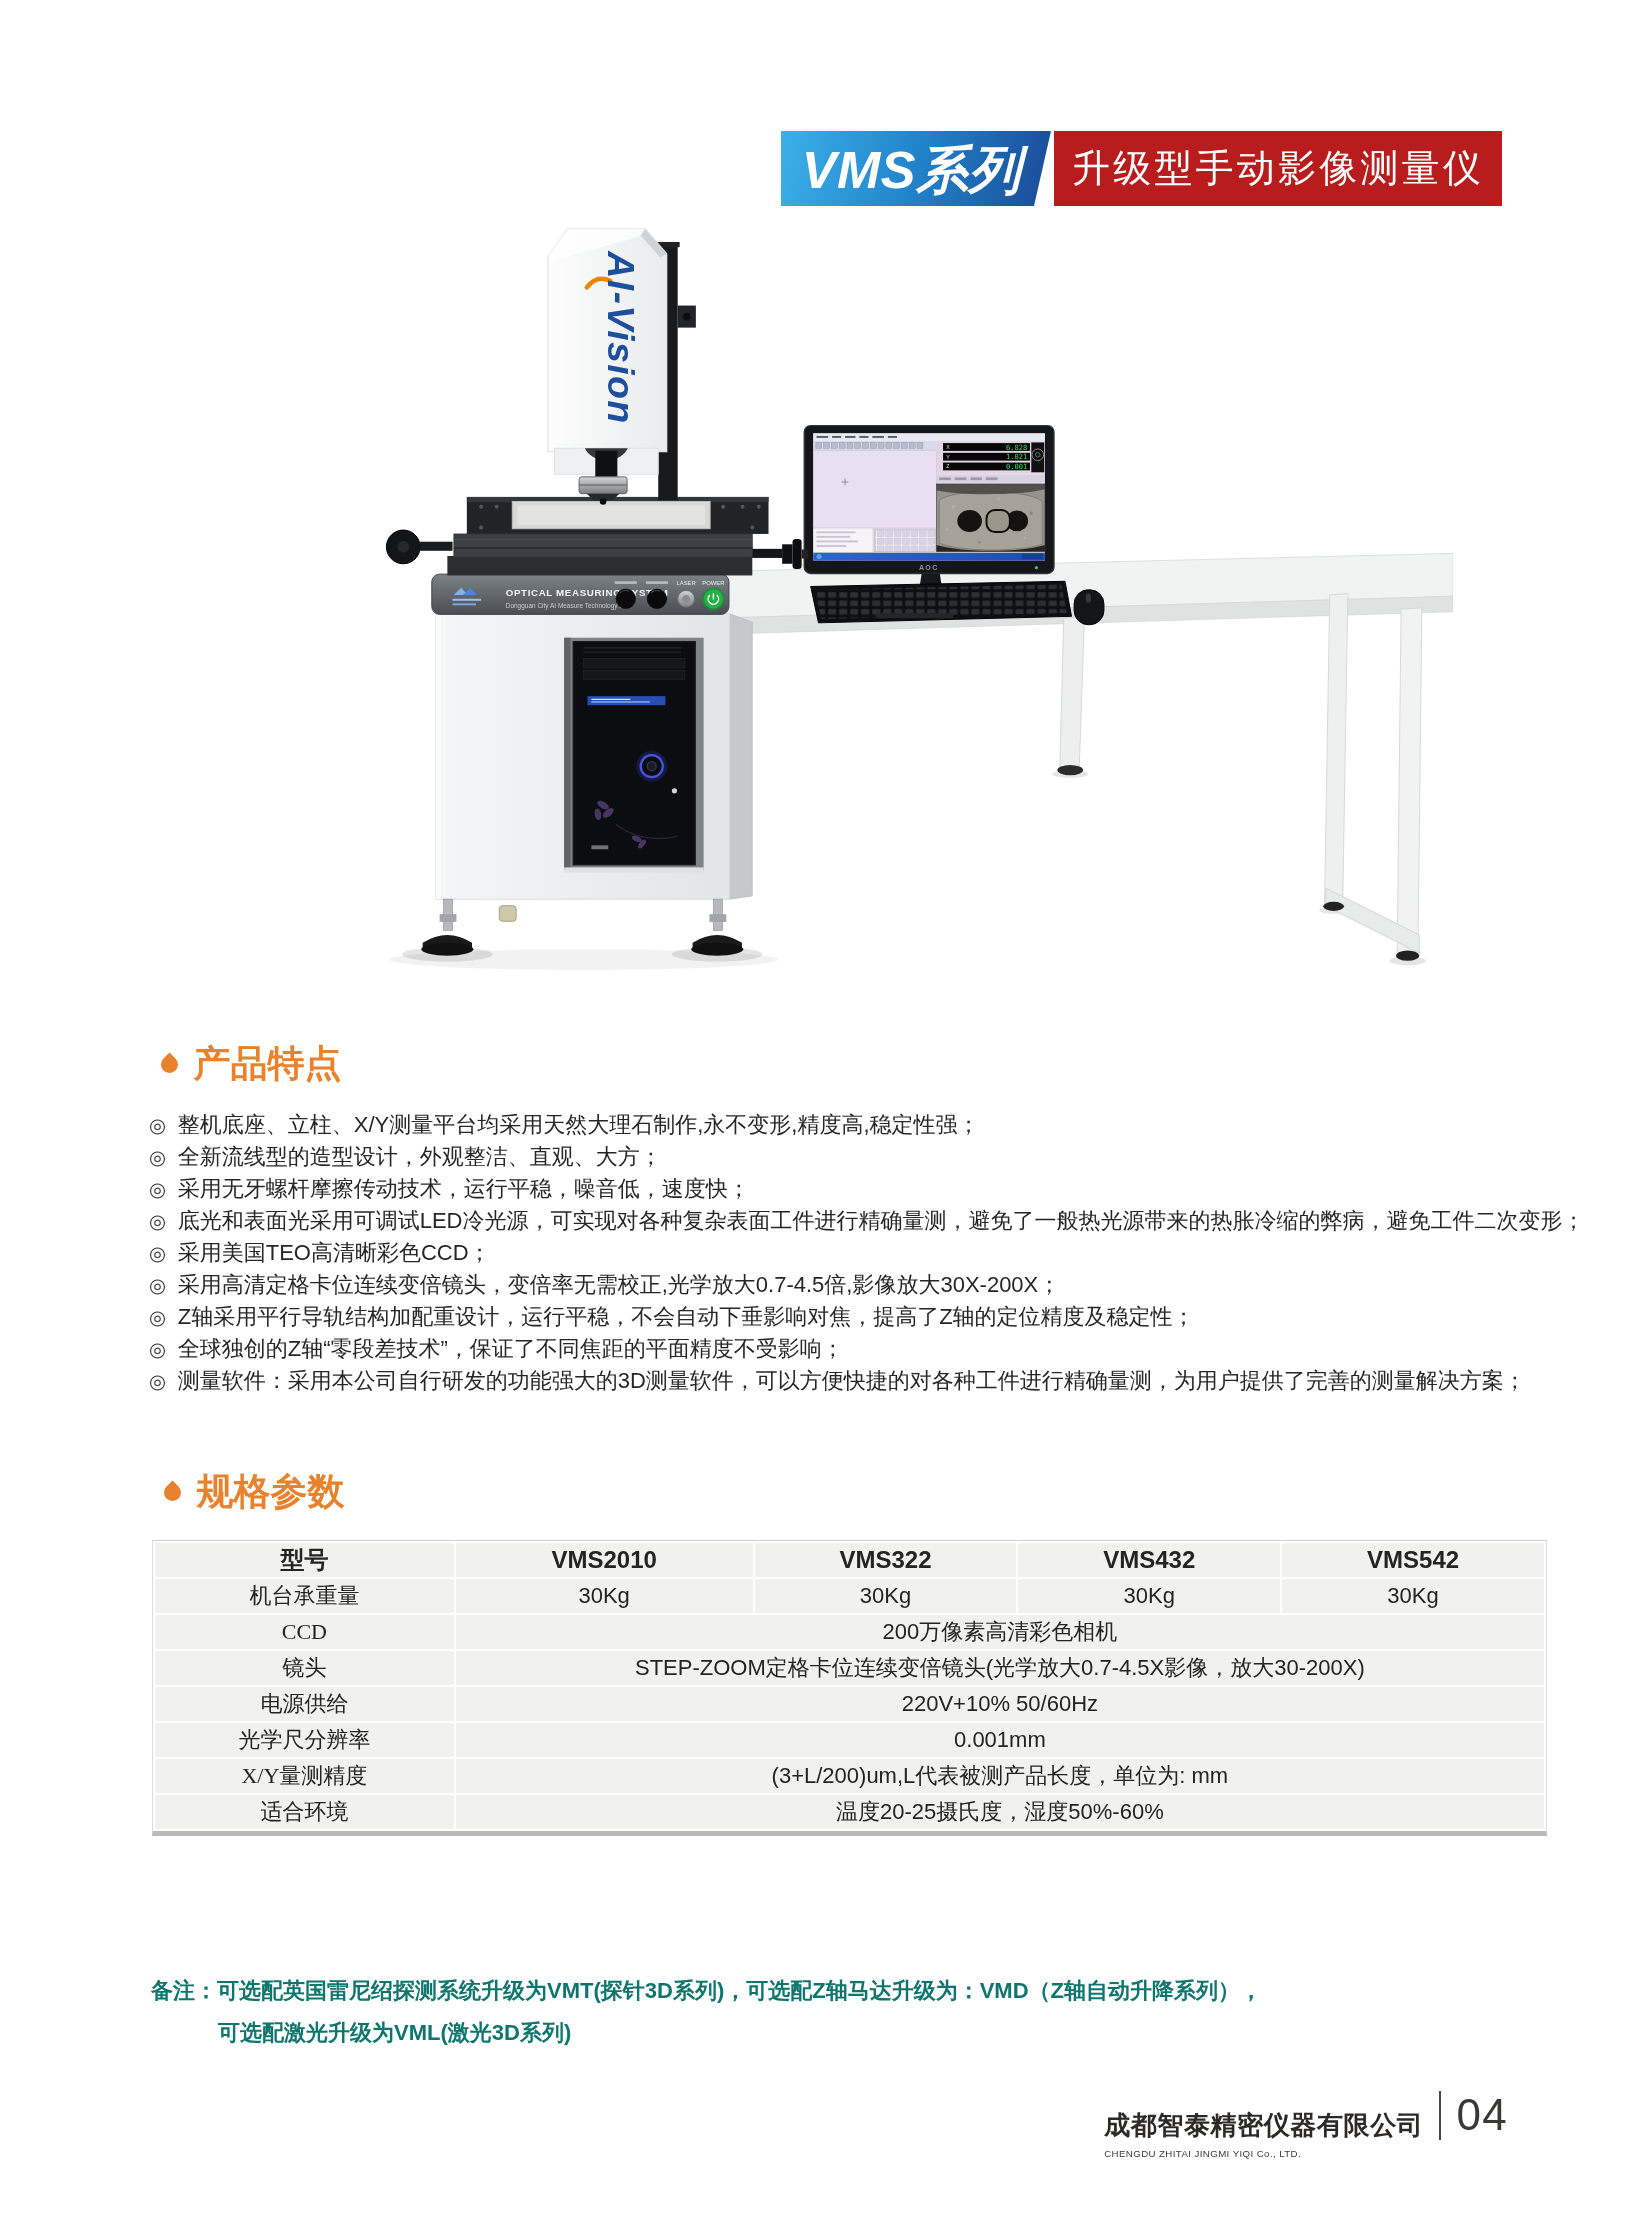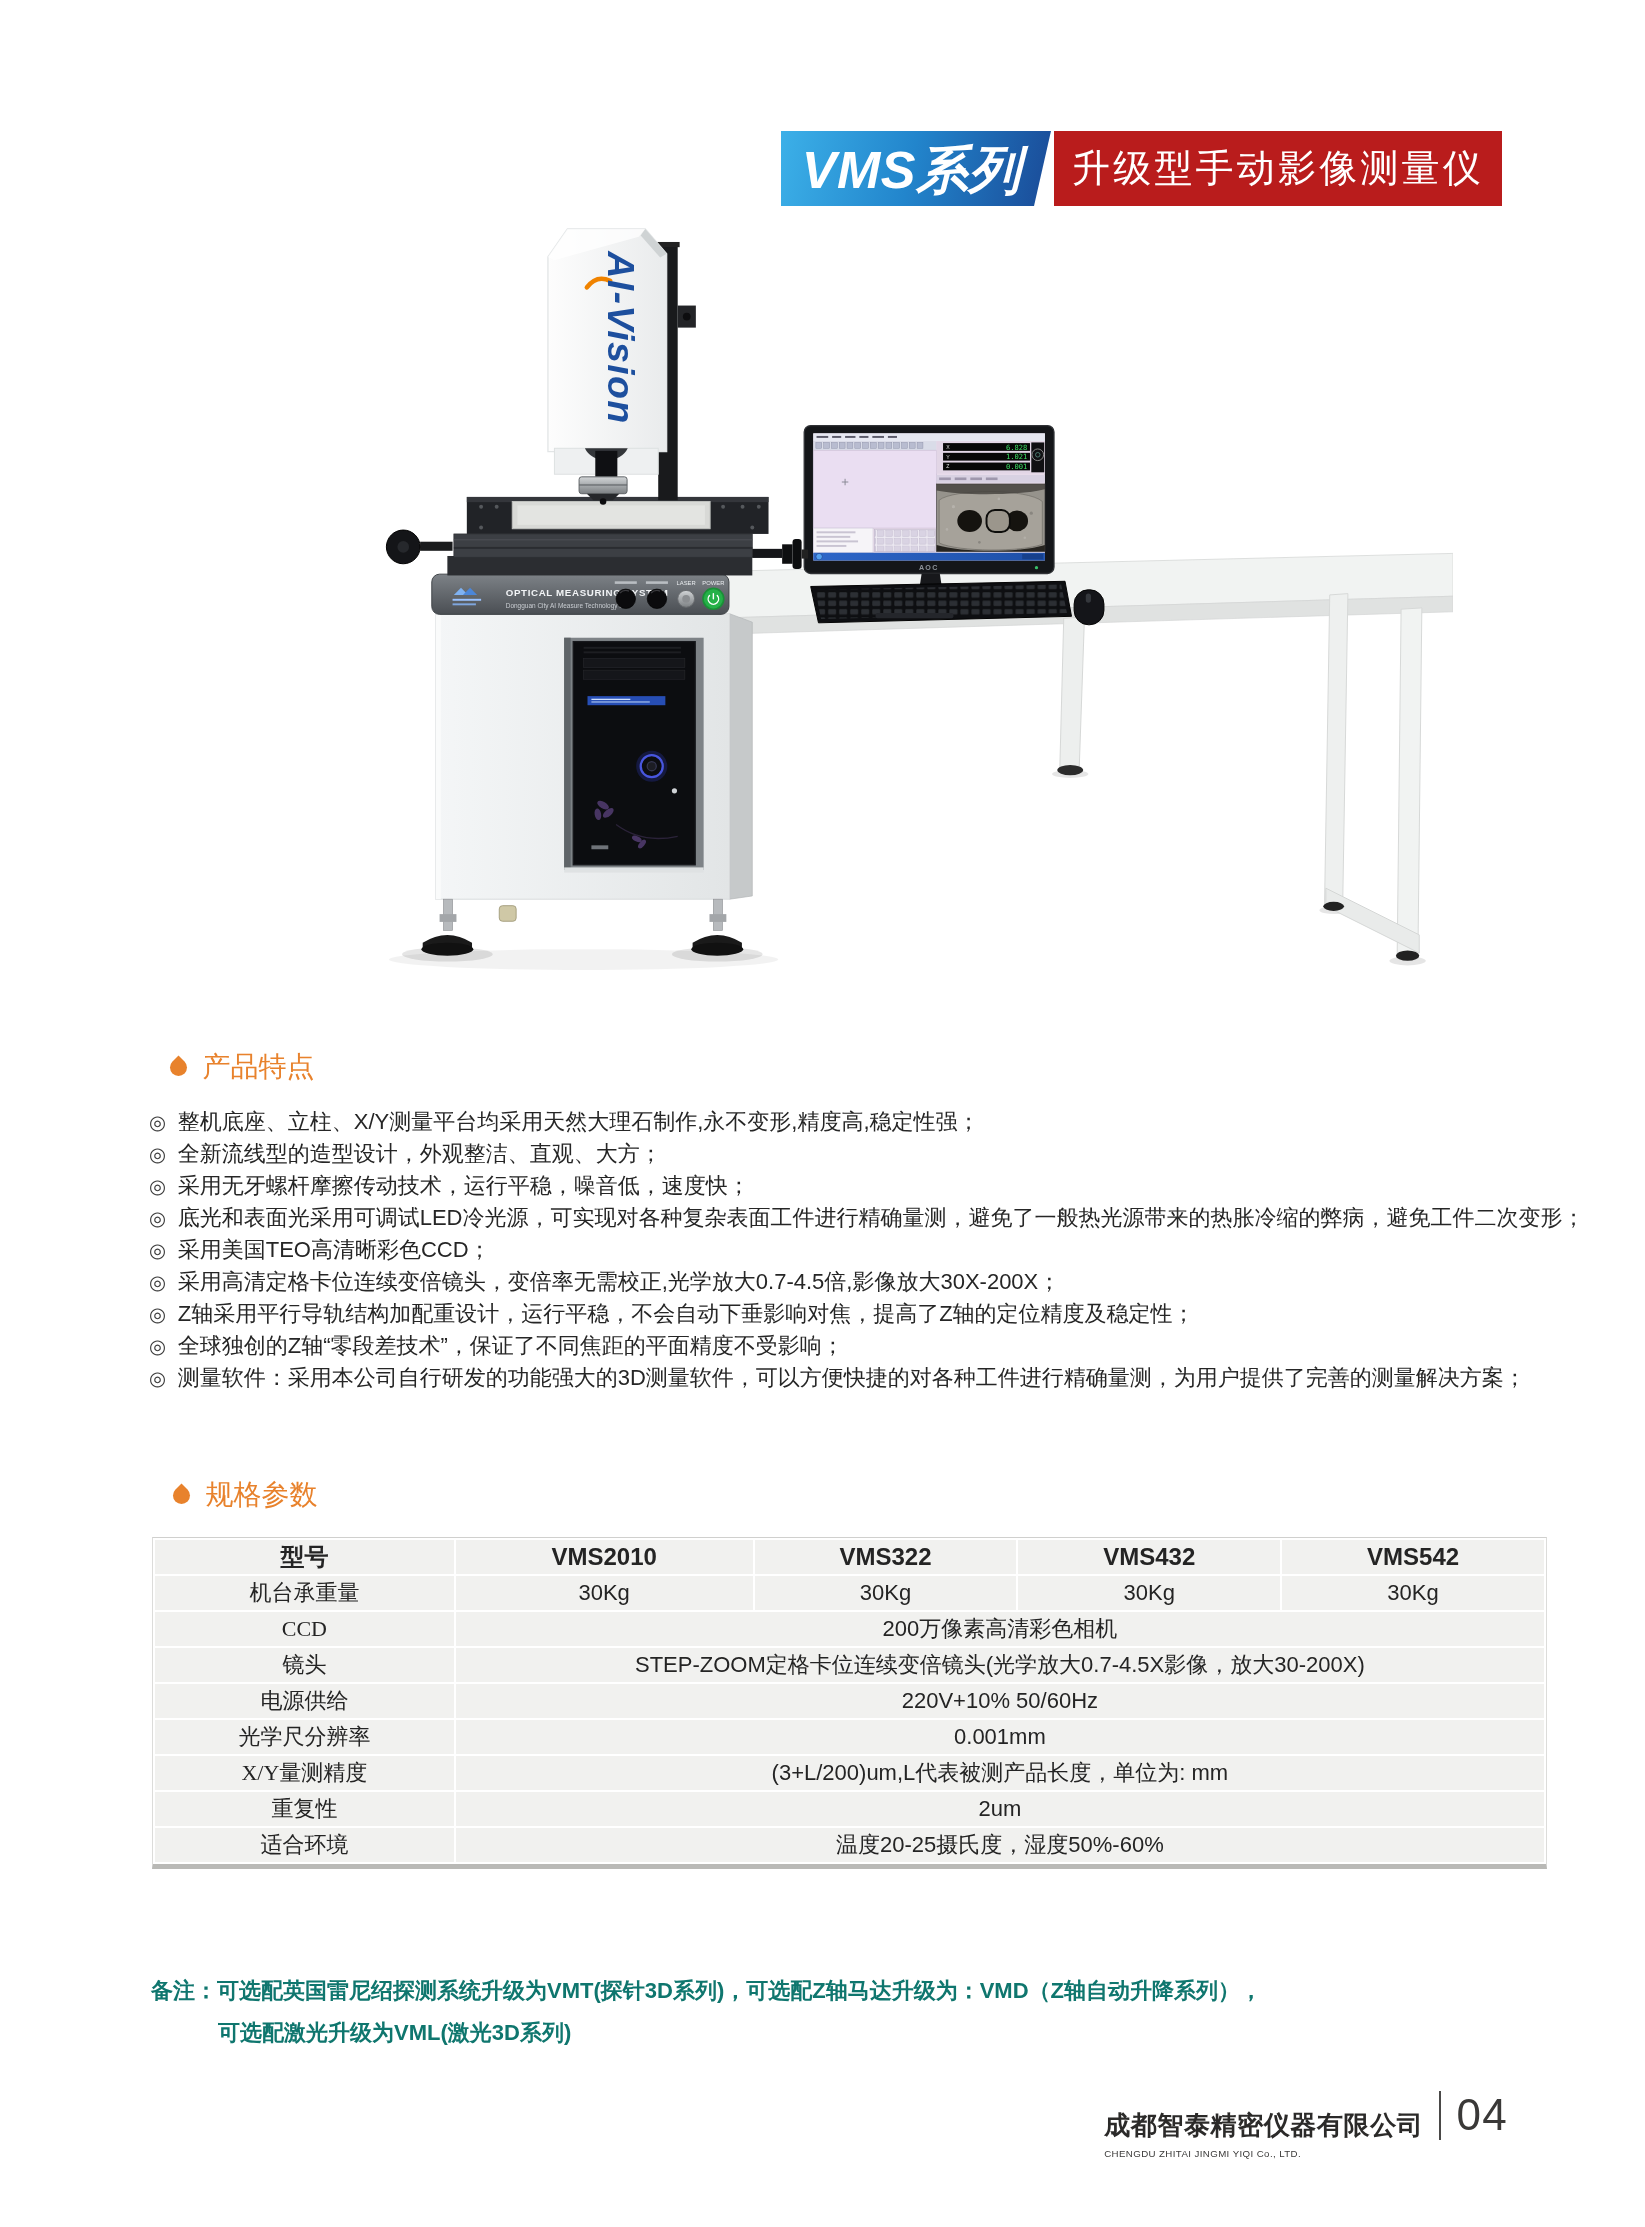--- a/index.html
+++ b/index.html
@@ -11,21 +11,21 @@
   .banner-blue{width:270px;height:75px;
     background:linear-gradient(102deg,#3cb0e8 0%,#2285cc 48%,#1a4a97 100%);
     clip-path:polygon(0 0,100% 0,calc(100% - 17px) 100%,0 100%);
     display:flex;align-items:flex-end;justify-content:center;}
   .banner-blue span{color:#fff;font-size:52px;font-weight:bold;font-style:italic;letter-spacing:0.6px;padding-right:9px;}
   .banner-gray{width:448px;height:75px;margin-left:3px;background:#b91c1c;
     display:flex;align-items:center;justify-content:center;}
   .banner-gray span{color:#fff;font-size:38px;letter-spacing:3.2px;white-space:nowrap;}
 
   
-  .sec-title{display:flex;align-items:center;font-size:28px;font-weight:normal;color:#e8822c;margin:17px;}
+  .sec-title{display:flex;align-items:center;font-size:37px;font-weight:bold;color:#e8822c;margin:8px;}
   .drop{display:inline-block;width:17px;height:17px;background:#e8822c;
         border-radius:0 50% 50% 50%;transform:rotate(45deg);margin:0 15.6px 0 3.9px;flex:none;}
 
   
   .features{position:absolute;left:149px;top:1031px;width:1454px;}
   .features ul{list-style:none;margin:19.5px 0 0 0;padding:0;}
   .features li{display:flex;align-items:baseline;font-size:22px;line-height:31px;color:#262626;white-space:nowrap;}
   .features .mark{font-size:19.5px;color:#3a3a3a;margin-right:11.7px;flex:none;}
 
   
@@ -427,24 +427,20 @@
         </tr>
         <tr>
           <td class="lbl">光学尺分辨率</td>
           <td colspan="4">0.001mm</td>
         </tr>
         <tr>
           <td class="lbl">X/Y量测精度</td>
           <td colspan="4">(3+L/200)um,L代表被测产品长度，单位为: mm</td>
         </tr>
         <tr>
-          <td class="lbl">重复性</td>
-          <td colspan="4">2um</td>
-        </tr>
-        <tr>
           <td class="lbl">适合环境</td>
           <td colspan="4">温度20-25摄氏度，湿度50%-60%</td>
         </tr>
       </tbody>
         </table>
     </div>
   </section>
 
   <div class="notes">
     <p class="l1">备注：可选配英国雷尼绍探测系统升级为VMT(探针3D系列)，可选配Z轴马达升级为：VMD（Z轴自动升降系列），</p>

